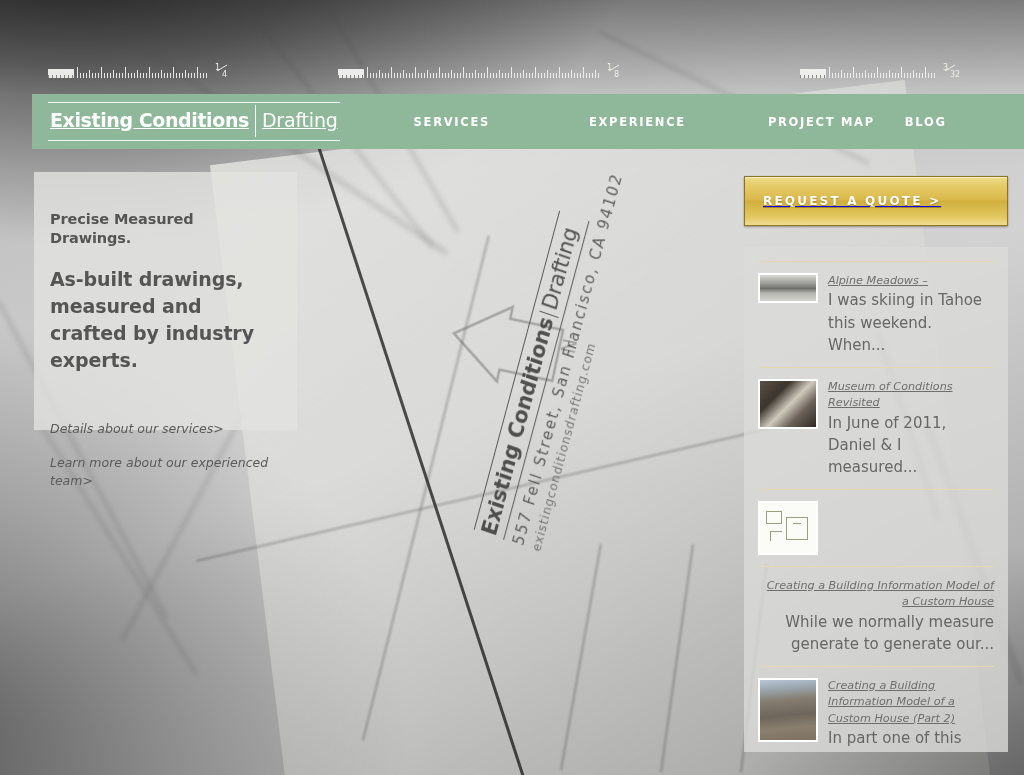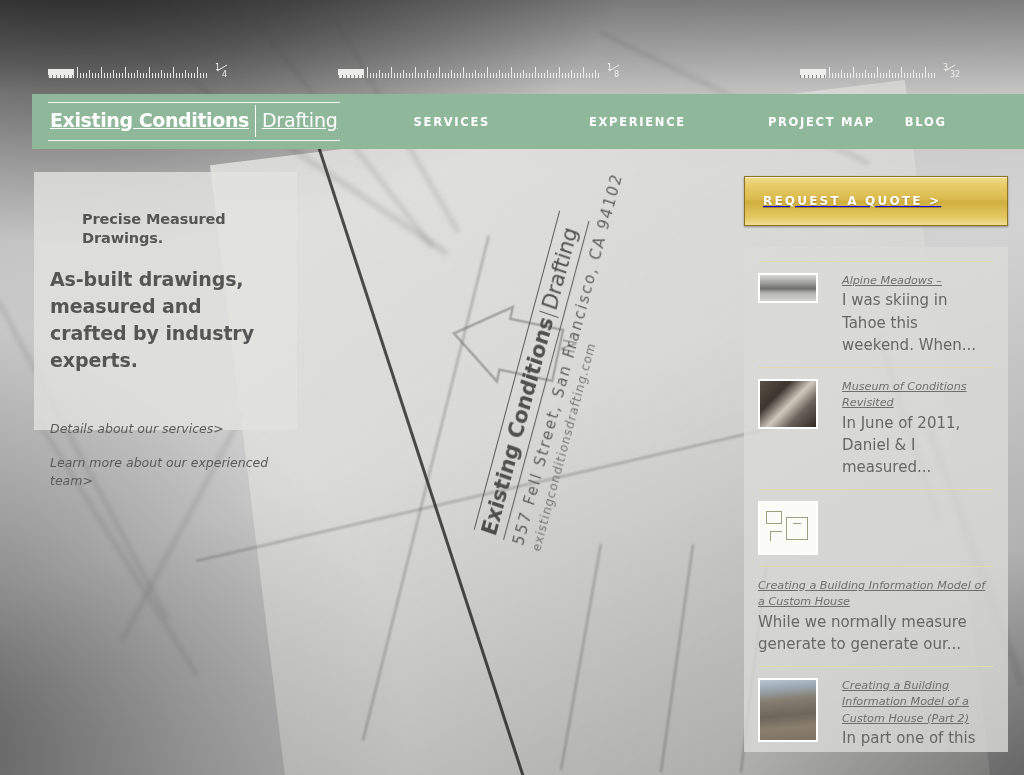--- a/index.html
+++ b/index.html
@@ -195,21 +195,20 @@
     z-index: 15;
     padding: 38px 22px 0 16px;
   }
   #hero-panel h1 {
     font-size: 14.5px;
     font-weight: 700;
     color: #555555;
     letter-spacing: -0.1px;
     margin-bottom: 18px;
     line-height: 1.3;
-    margin-left: 32px;
   }
   #hero-panel h2 {
     font-size: 19px;
     font-weight: 700;
     color: #555555;
     line-height: 1.42;
     letter-spacing: -0.1px;
     margin-bottom: 46px;
   }
   .hero-link {
@@ -268,21 +267,21 @@
     margin: 4px 0 11px 12px;
     letter-spacing: 0.1px;
   }
   .blog-sep {
     height: 1px;
     background: #e3d9ae;
     margin: 0 0 11px 0;
   }
   .blog-item {
     display: flex;
-    gap: 24px;
+    gap: 10px;
     margin-bottom: 11px;
     cursor: pointer;
   }
   .blog-thumb {
     width: 60px;
     flex: 0 0 60px;
     background: #ffffff;
     padding: 2px;
     align-self: flex-start;
   }
@@ -302,21 +301,21 @@
     color: #6e6e6e;
     line-height: 1.47;
     display: block;
   }
   .blog-excerpt {
     font-size: 15px;
     color: #666666;
     line-height: 1.47;
     display: block;
   }
-  .blog-item.nothumb .blog-text { padding-left: 0; }
+  .blog-item.nothumb .blog-text { padding-left: 0; text-align: right; }
 
   
   .thumb-c i {
     position: absolute;
     background: #9aa07e;
     display: block;
   }
 </style>
 </head>
 <body>

